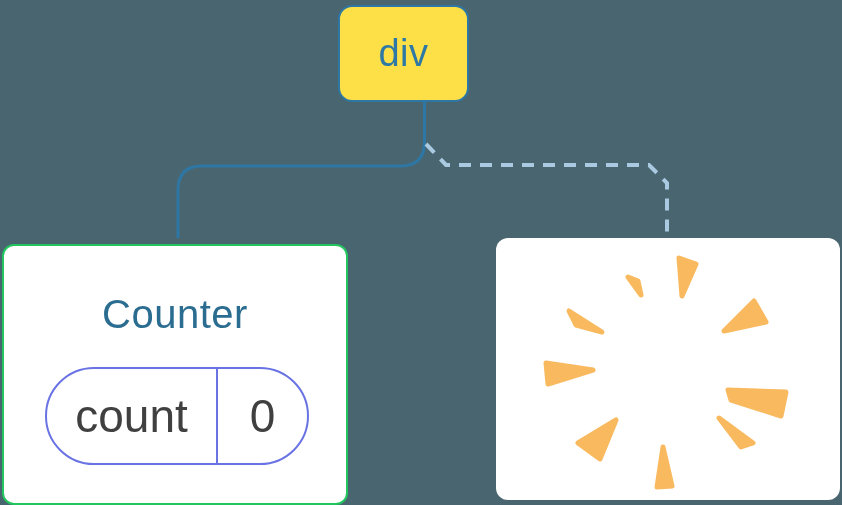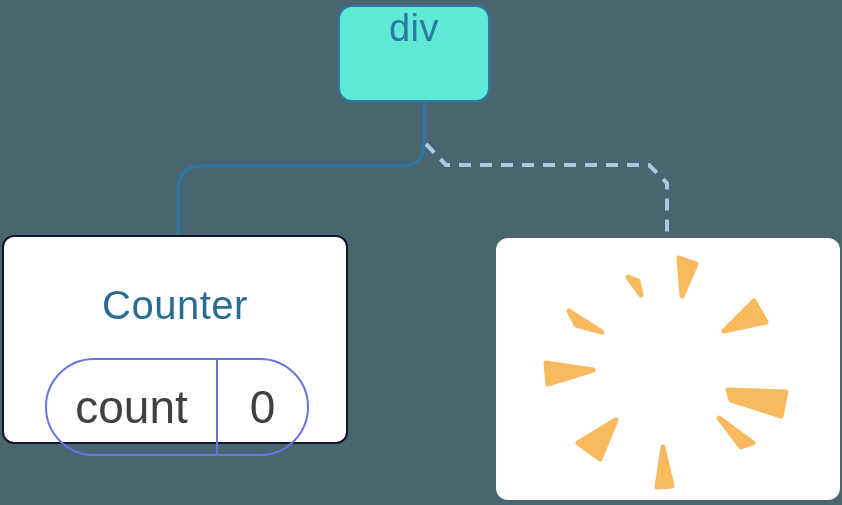--- a/index.html
+++ b/index.html
@@ -8,40 +8,40 @@
     background: #496670;
     font-family: "Liberation Sans", sans-serif;
     overflow: hidden;
   }
   .stage { position: relative; width: 842px; height: 505px; }
 
   .edges { position: absolute; left: 0; top: 0; width: 842px; height: 505px; }
 
   .node-root {
     position: absolute; left: 338px; top: 5px;
-    width: 152px; height: 97px;
-    background: #5eead4;
+    width: 131px; height: 97px;
+    background: #fde047;
     border: 2.5px solid #2E76A4;
     border-radius: 14px;
     box-sizing: border-box;
-    display: flex; align-items: flex-start; justify-content: center;
+    display: flex; align-items: center; justify-content: center;
   }
   .node-root .node-label {
     color: #2E78A6; font-size: 38px; font-weight: 500; letter-spacing: 0.5px;
   }
 
   .card {
     position: absolute;
     background: #ffffff;
     border-radius: 12px;
     box-sizing: border-box;
   }
   .card-counter {
-    left: 2px; top: 235px; width: 346px; height: 209px;
-    border: 2px solid #0f172a;
+    left: 2px; top: 244px; width: 346px; height: 261px;
+    border: 2px solid #22c55e;
   }
   .card-counter .card-title {
     margin-top: 46px;
     text-align: center;
     color: #2B6D90; font-size: 40px; font-weight: 500; letter-spacing: 0.5px;
   }
   .state-pill {
     position: absolute; left: 41px; top: 121px;
     width: 264px; height: 98px;
     border: 2px solid #6A73E3;

